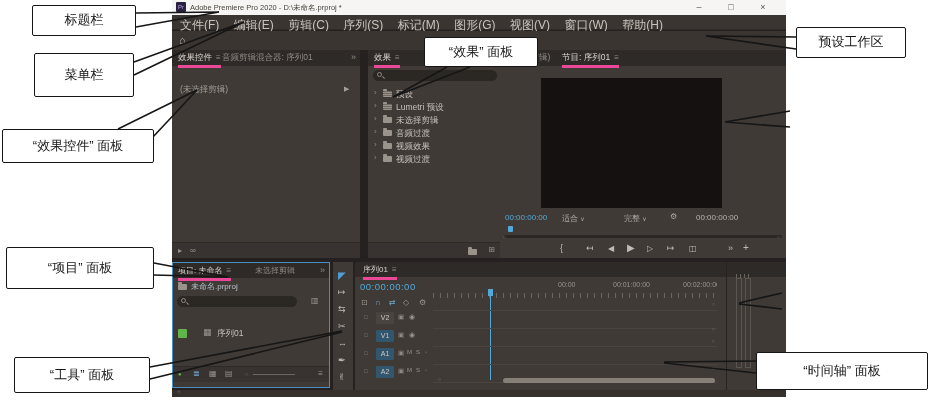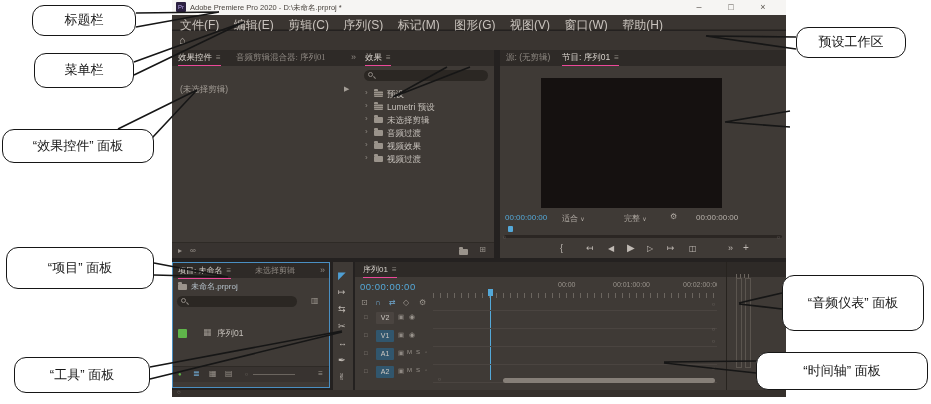--- a/index.html
+++ b/index.html
@@ -17,21 +17,21 @@
   .winbtn { position:absolute; top:1px; width:22px; height:12px; text-align:center; font-size:9px; line-height:12px; color:#5a554f; }
 
   .menubar { position:absolute; left:0; top:15px; width:614px; height:15px; background:#3a3531; border-bottom:1px solid #2e2a26; }
   .menu-item { display:inline-block; padding:0 5px; font-size:12px; line-height:15px; color:#c9c3bd; }
 
   .workspacebar { position:absolute; left:0; top:31px; width:614px; height:19px; background:#3a3531; }
   .home-glyph { position:absolute; left:7px; top:3px; font-size:11px; color:#b3ada6; }
 
   .panel { position:absolute; background:#3f3a36; overflow:hidden; }
   .tabbar { position:absolute; left:0; top:0; right:0; height:16px; background:#2e2a27; }
-  .tab-act { position:absolute; top:0; font-size:8.5px; line-height:15px; color:#d8d3cd; border-bottom:1px solid #ec4899; white-space:nowrap; }
+  .tab-act { position:absolute; top:0; font-size:8.5px; line-height:15px; color:#d8d3cd; border-bottom:3px solid #ec4899; white-space:nowrap; }
   .tab-dim { position:absolute; top:0; font-size:8.5px; line-height:15px; color:#8f8983; white-space:nowrap; }
   .pmenu { color:#8f8983; font-size:8px; padding-left:4px; }
   .ovfl { position:absolute; top:0; right:4px; font-size:9px; line-height:15px; color:#8f8983; }
 
   .searchbox { position:absolute; height:11px; background:#2b2723; border-radius:6px; }
   .mag { position:absolute; left:4px; top:2px; width:5px; height:5px; border:1px solid #8f8983; border-radius:50%; }
   .mag::after { content:""; position:absolute; left:4px; top:4px; width:3px; height:1px; background:#8f8983; transform:rotate(45deg); }
 
   .folder { position:relative; width:9px; height:6px; background:#9a938b; border-radius:1px; }
   .folder::before { content:""; position:absolute; left:0; top:-2px; width:4px; height:2px; background:#9a938b; border-radius:1px 1px 0 0; }
@@ -52,21 +52,21 @@
   .tr-box { position:absolute; left:21px; top:2px; width:18px; height:12px; background:#4a4440; border-radius:1px;
     font-size:7px; line-height:12px; text-align:center; color:#cdc8c2; }
   .tr-box.tgt { background:#31566d; }
   .tr-sync { position:absolute; left:43px; top:3px; font-size:6.5px; color:#8f8983; }
   .tr-ic { position:absolute; top:3px; font-size:7px; color:#9a948d; }
 
   .lane-line { position:absolute; left:78px; width:284px; height:1px; background:#4a4440; }
   .rcirc { position:absolute; font-size:5px; color:#8f8983; }
 
   
-  .callout { position:absolute; background:#fff; border:1.6px solid #161616; border-radius:12px;
+  .callout { position:absolute; background:#fff; border:1.6px solid #161616; border-radius:2px;
     display:flex; align-items:center; justify-content:center; text-align:center;
     font-size:13px; color:#161616; z-index:6; line-height:1.25; padding:2px 6px; }
   #tails { position:absolute; left:0; top:0; width:931px; height:404px; z-index:5; pointer-events:none; }
 </style>
 </head>
 <body>
 
 <div id="stage">
 
   <div id="appwin">
@@ -91,32 +91,32 @@
       <span class="menu-item">帮助(H)</span>
     </div>
 
     <div class="workspacebar">
       <span class="home-glyph">⌂</span>
     </div>
 
     <div class="panel" style="left:0;top:50px;width:188px;height:208px;">
       <div class="tabbar">
         <span class="tab-act" style="left:6px;"><span>效果控件</span><span class="pmenu">≡</span></span>
-        <span class="tab-dim" style="left:64px;font-family:Liberation Serif, serif;">音频剪辑混合器: 序列01</span>
+        <span class="tab-dim" style="left:50px;">音频剪辑混合器: 序列01</span>
         <span class="ovfl">»</span>
       </div>
       <div style="position:absolute;left:8px;top:34px;font-size:8.5px;color:#a39d96;">(未选择剪辑)</div>
       <div style="position:absolute;left:172px;top:35px;font-size:7px;color:#a39d96;">▶</div>
       <div class="strip" style="top:192px;">
         <span style="position:absolute;left:6px;top:3px;font-size:8px;color:#9a948d;">▸</span>
         <span style="position:absolute;left:18px;top:3px;font-size:8px;color:#9a948d;">∞</span>
       </div>
     </div>
 
-    <div class="panel" style="left:187px;top:50px;width:135px;height:208px;">
+    <div class="panel" style="left:196px;top:50px;width:135px;height:208px;">
       <div class="tabbar">
         <span class="tab-act" style="left:6px;"><span>效果</span><span class="pmenu">≡</span></span>
       </div>
       <div class="searchbox" style="left:5px;top:20px;width:124px;">
           <span class="mag"></span>
         </div>
 
       <div class="fx-row" style="top:37px;">
         <span class="fx-dis">›</span>
         <span class="fx-folder folder preset"></span>
@@ -317,21 +317,21 @@
       <path d="M796,37 L706,36 M796,49 L706,36"></path>
       <path d="M790,111 L725,122 M790,127 L725,122"></path>
       <path d="M154,263 L228,277 M154,275 L228,277"></path>
       <path d="M150,367 L342,331 M150,379 L342,332"></path>
       <path d="M782,293 L739,303 M782,309 L739,304"></path>
       <path d="M756,361 L664,362 M756,373 L664,363"></path>
     </g>
   </svg>
 
   <div class="callout" style="left:32px;top:5px;width:104px;height:31px;">标题栏</div>
-  <div class="callout" style="left:34px;top:53px;width:100px;height:35px;">菜单栏</div>
+  <div class="callout" style="left:34px;top:53px;width:100px;height:44px;">菜单栏</div>
   <div class="callout" style="left:2px;top:129px;width:152px;height:34px;">“效果控件” 面板</div>
   <div class="callout" style="left:6px;top:247px;width:148px;height:42px;">“项目” 面板</div>
   <div class="callout" style="left:14px;top:357px;width:136px;height:36px;">“工具” 面板</div>
+  <div class="callout" style="left:424px;top:37px;width:114px;height:30px;">“效果” 面板</div>
   <div class="callout" style="left:796px;top:27px;width:110px;height:31px;">预设工作区</div>
-  <div class="callout" style="left:782px;top:275px;width:142px;height:56px;">“音频仪表” 面板</div>
   <div class="callout" style="left:756px;top:352px;width:172px;height:38px;">“时间轴” 面板</div>
 
 </div>
 
 </body></html>

